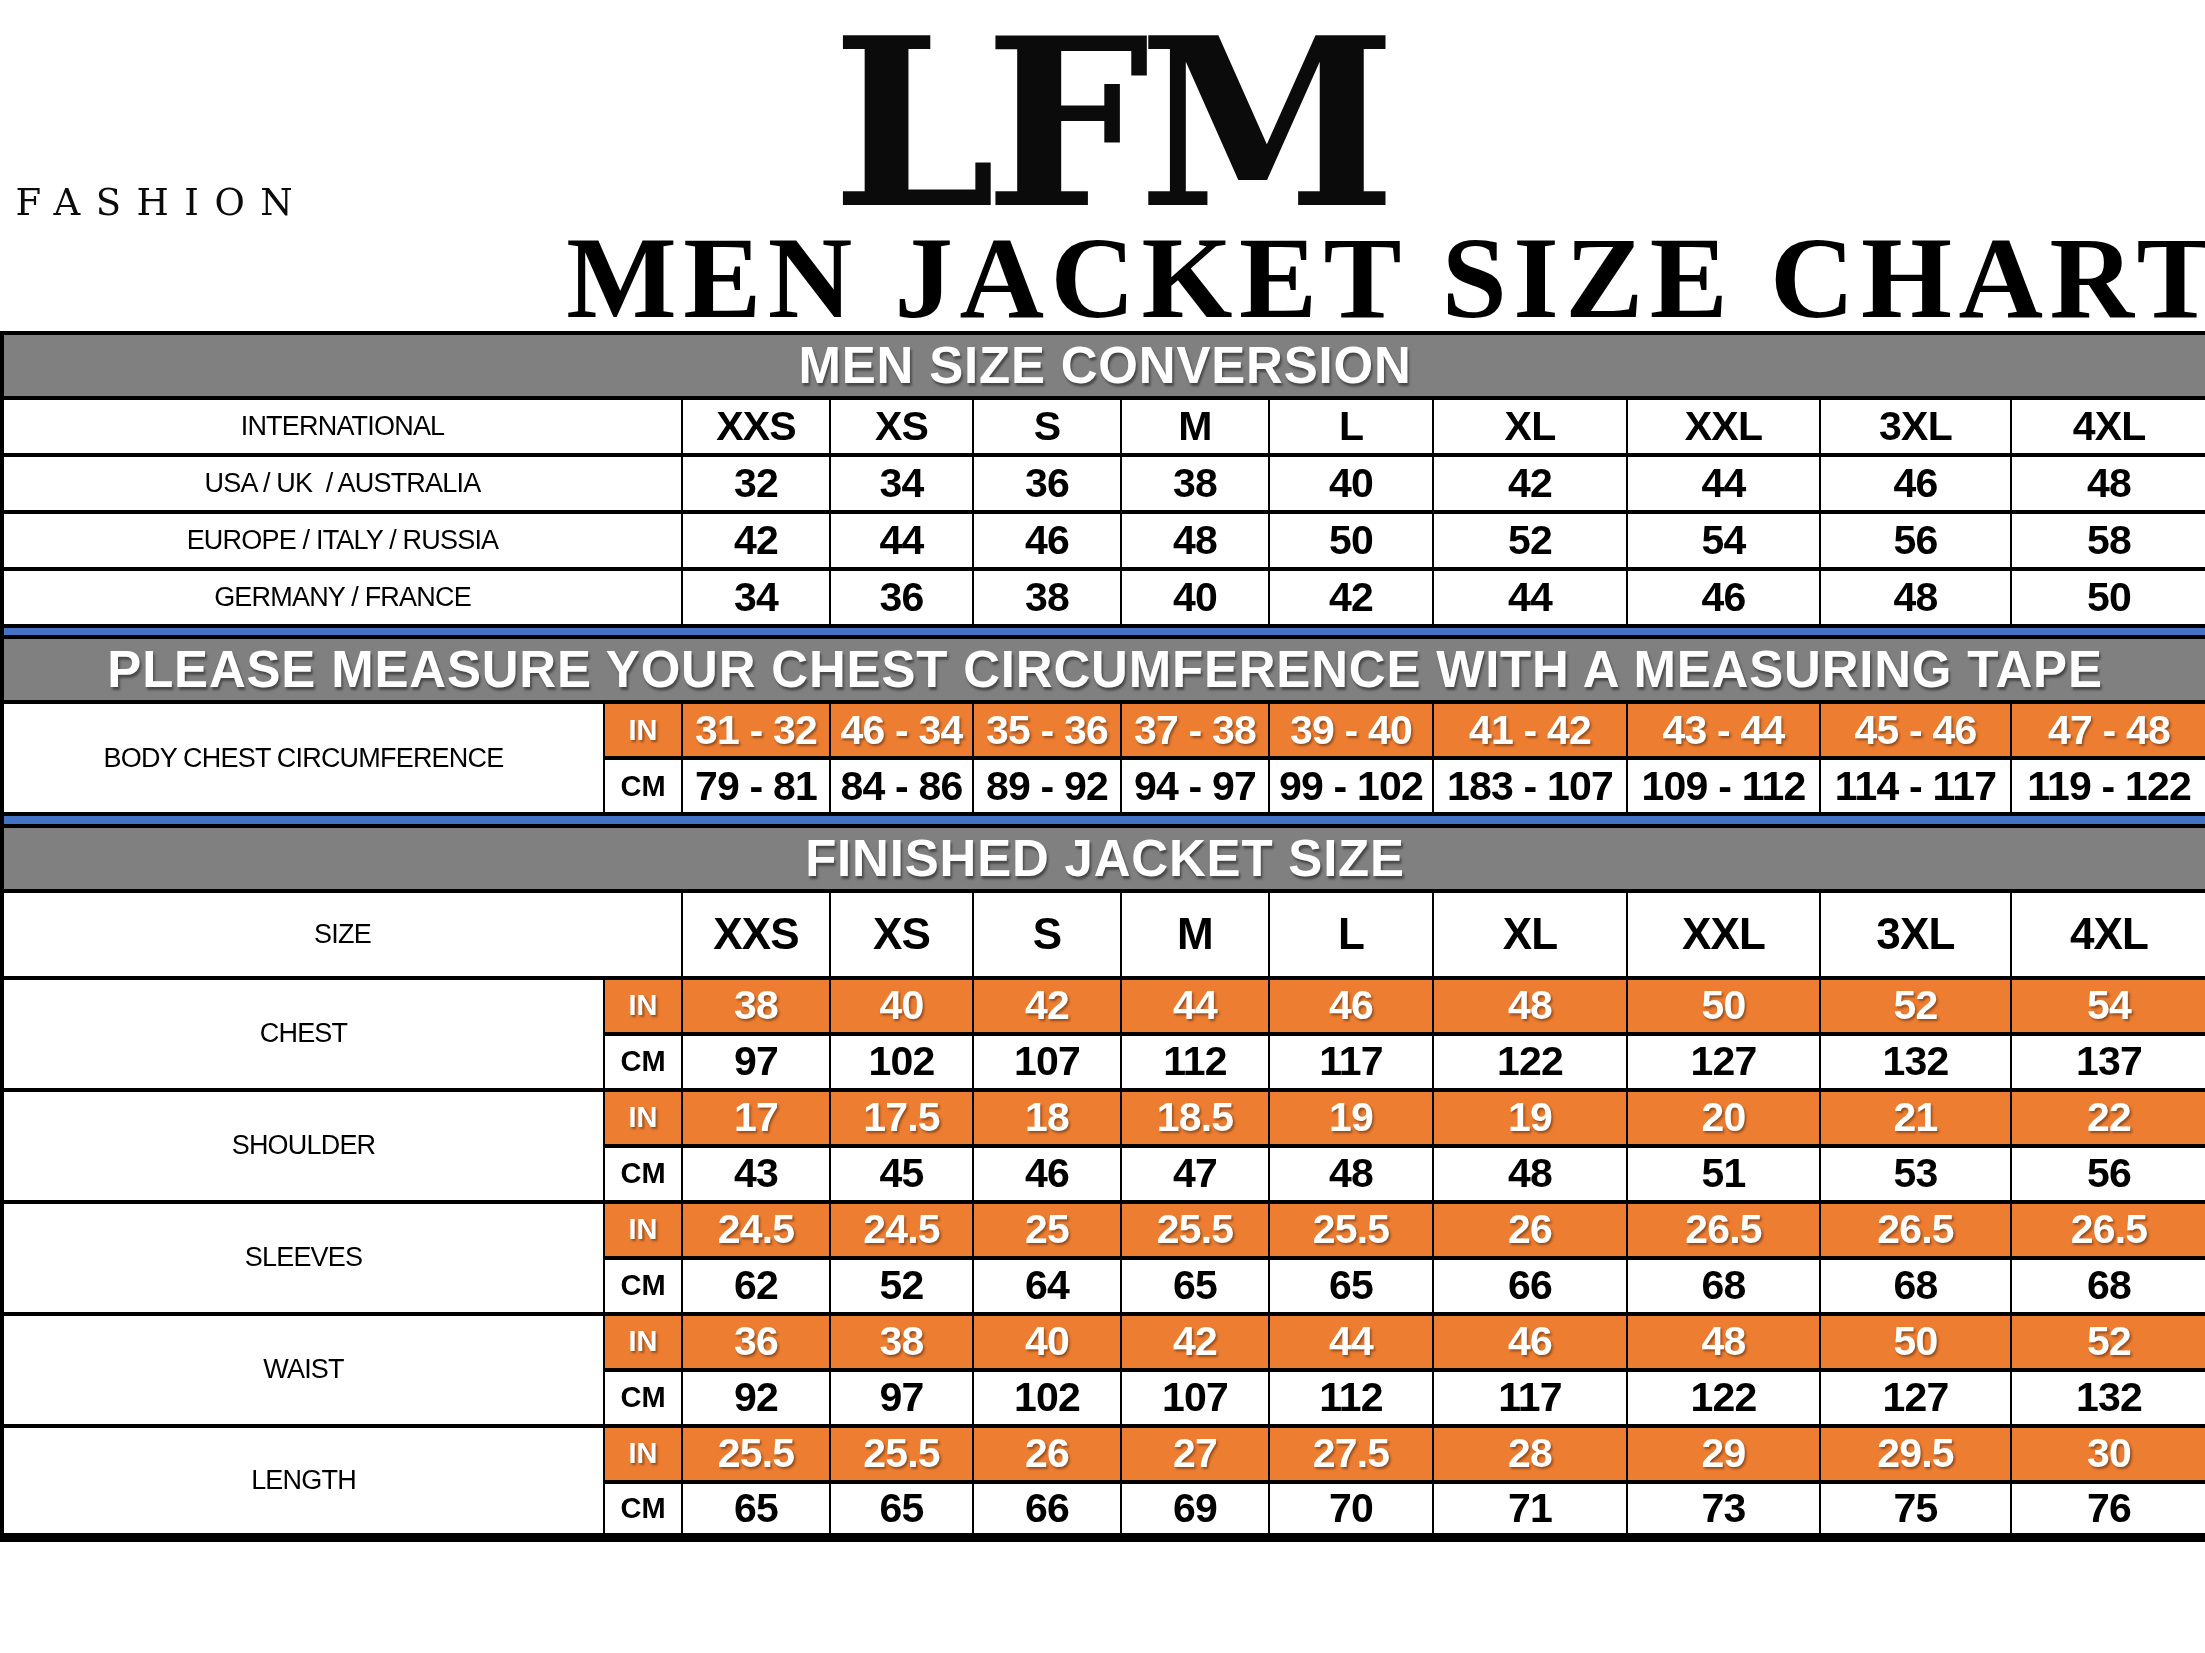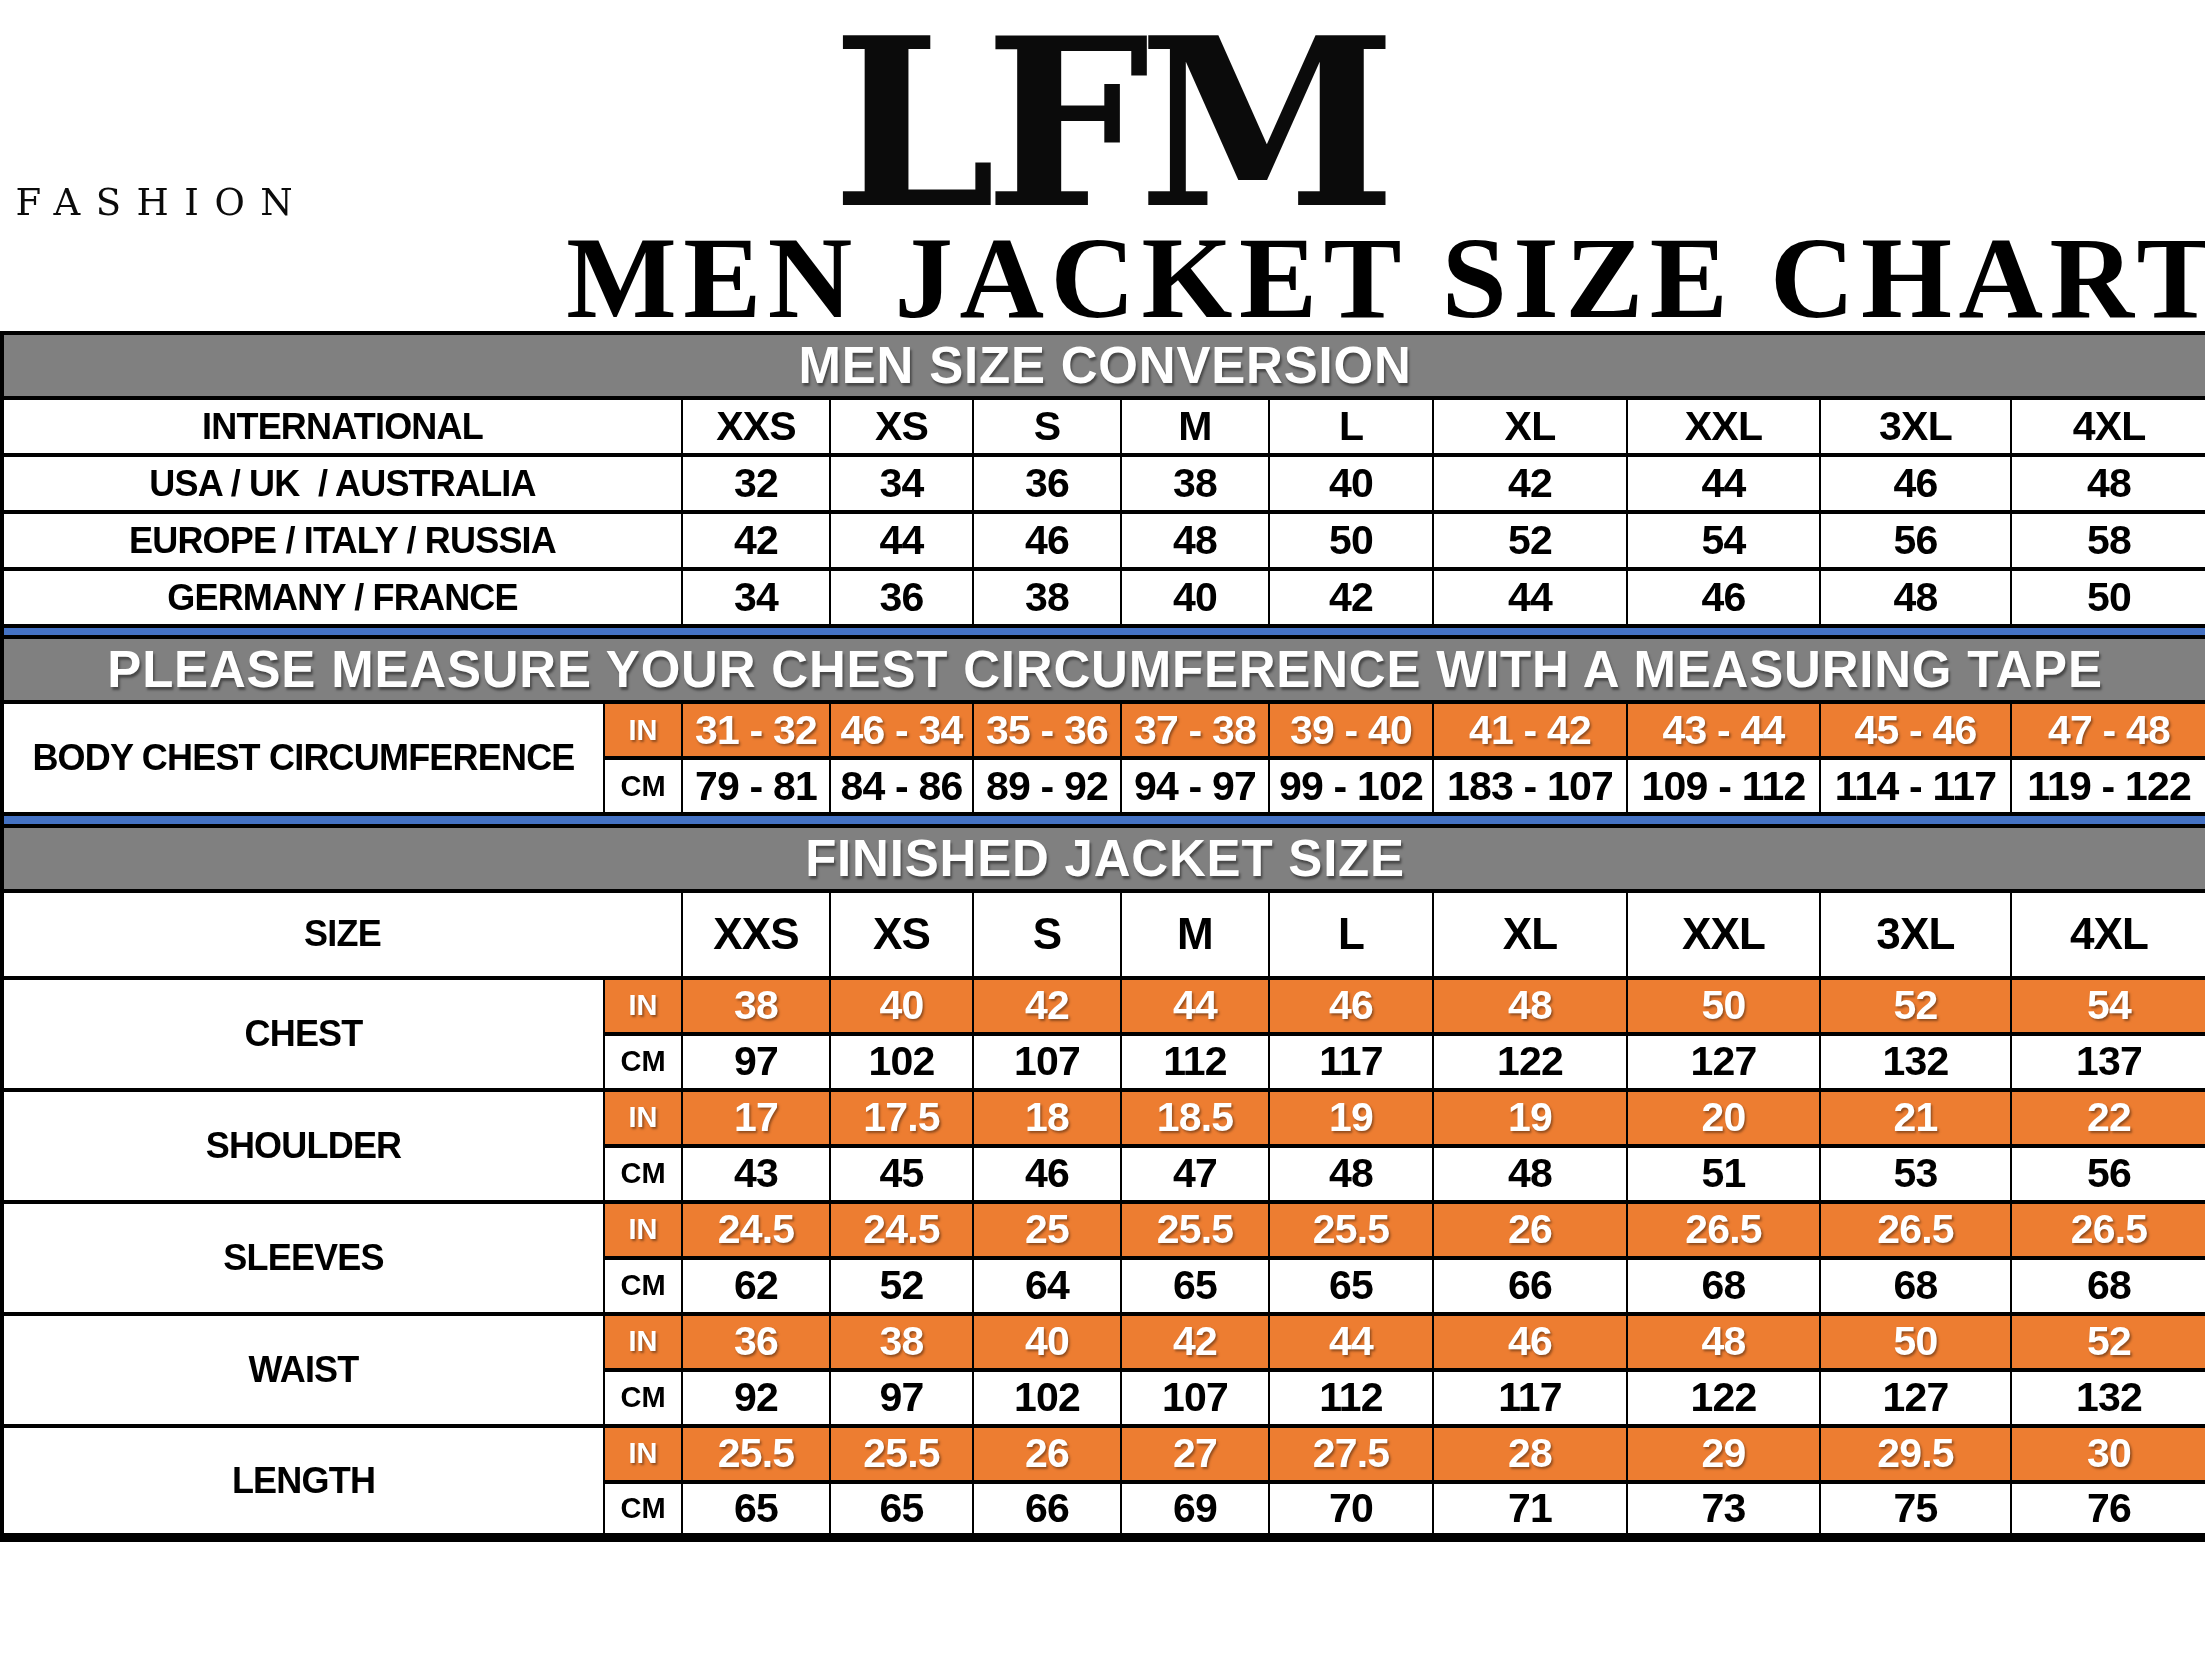--- a/index.html
+++ b/index.html
@@ -38,21 +38,21 @@
   .band td{
     background:var(--gray,#808080);color:#fff;font-weight:bold;font-size:51px;
     height:65px;letter-spacing:0.8px;border-left:none;border-right:none;
     text-shadow:1.6px 2.5px 2.5px rgba(0,0,0,.45);
   }
   .bar td{
     background:var(--blue,#4472C4);height:11.4px;
     border-left:none;border-right:none;
     border-top:4.9px solid #000;border-bottom:4.9px solid #000;
   }
-  .lbl{font-weight:bold;font-size:36px;letter-spacing:-0.8px}
+  .lbl{font-weight:normal;font-size:27px;letter-spacing:-0.8px}
   .v{font-weight:bold;font-size:41px;letter-spacing:-0.8px}
   .unit{font-weight:bold;font-size:29px}
   .orange{background:var(--orange,#ED7D31);color:#fff;text-shadow:1.6px 1.6px 2.5px rgba(0,0,0,.4)}
   .r td{height:57px}
   .size-r td{height:87px}
   .size-r .v{font-size:44px}
   .mr td{height:56px}
 </style>
 </head>
 <body>

